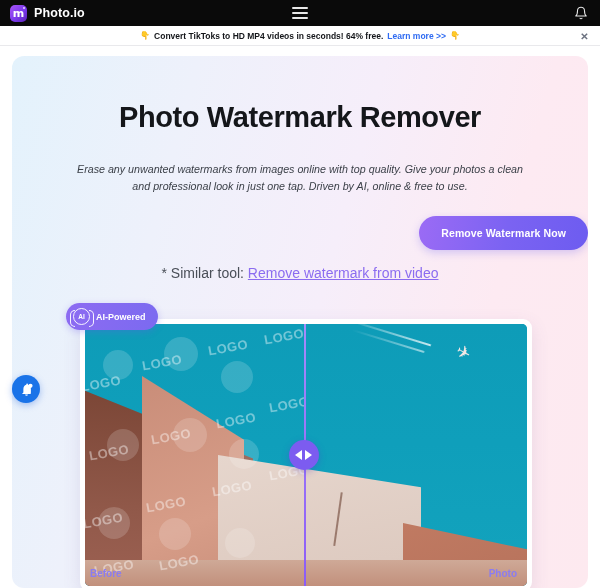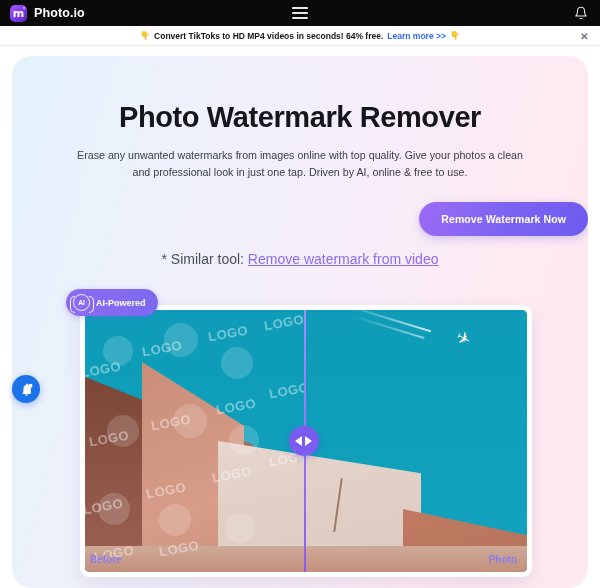--- a/index.html
+++ b/index.html
@@ -65,46 +65,47 @@
     position: absolute; right: 10px; top: 50%; transform: translateY(-50%);
     width: 11px; height: 11px; color: #6c7280; font-size: 10px;
     display: flex; align-items: center; justify-content: center; cursor: pointer;
   }
 
   
   .hero {
     position: relative;
     margin: 10px 12px 0 12px;
     height: 532px;
-    border-radius: 20px;
+    border-radius: 12px;
     background:
       linear-gradient(105deg,
         #e3f2fc 0%,
         #eef1fb 26%,
         #f6eefa 52%,
         #fdeaf2 76%,
         #fde9ef 100%);
     overflow: hidden;
   }
 
   .hero-title {
     margin-top: 45px;
     text-align: center;
     font-size: 29px;
     font-weight: 700;
     color: #14161a;
     letter-spacing: -.4px;
   }
   .hero-desc {
-    margin: 13px auto 0 auto;
+    margin: 27px auto 0 auto;
     width: 452px;
     text-align: center;
     font-size: 10.7px;
     line-height: 17px;
     color: #3c4149;
+    font-style: italic;
   }
 
   .cta-wrap { display:flex; justify-content:flex-end; margin-top: 21px; }
   .cta {
     border: none; cursor: pointer;
     padding: 0 22px; height: 34px;
     border-radius: 18px;
     background: linear-gradient(100deg,#9b6bf5 0%, #7b63f2 52%, #6d5cf0 100%);
     color: #fff; font-size: 10.5px; font-weight: 700;
     font-family: "Liberation Sans", sans-serif;

